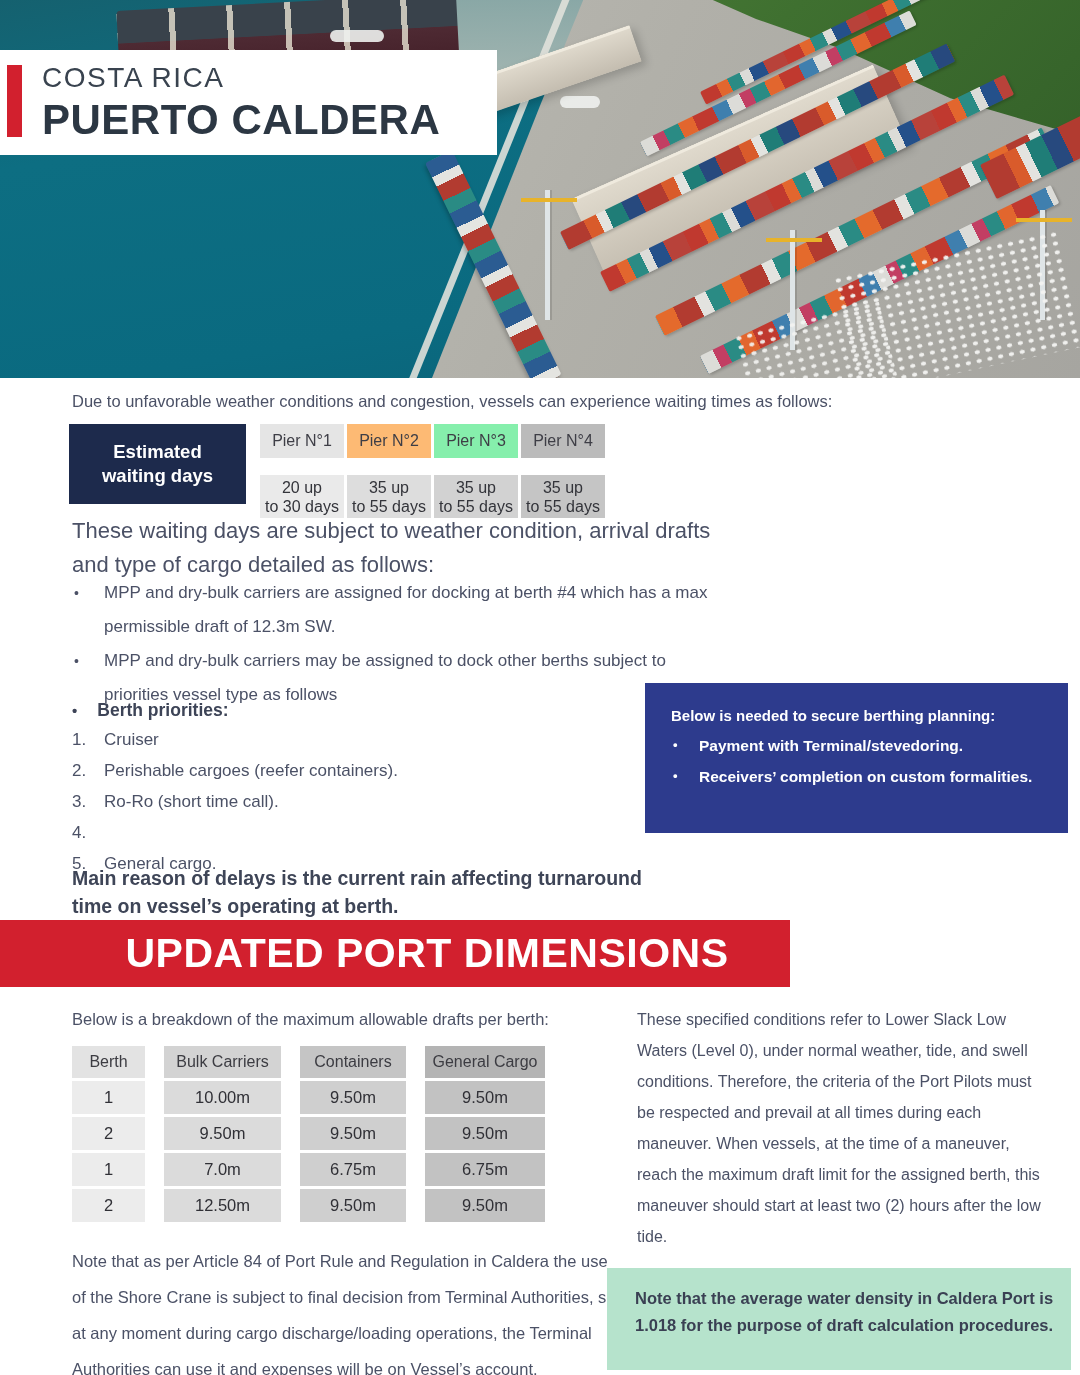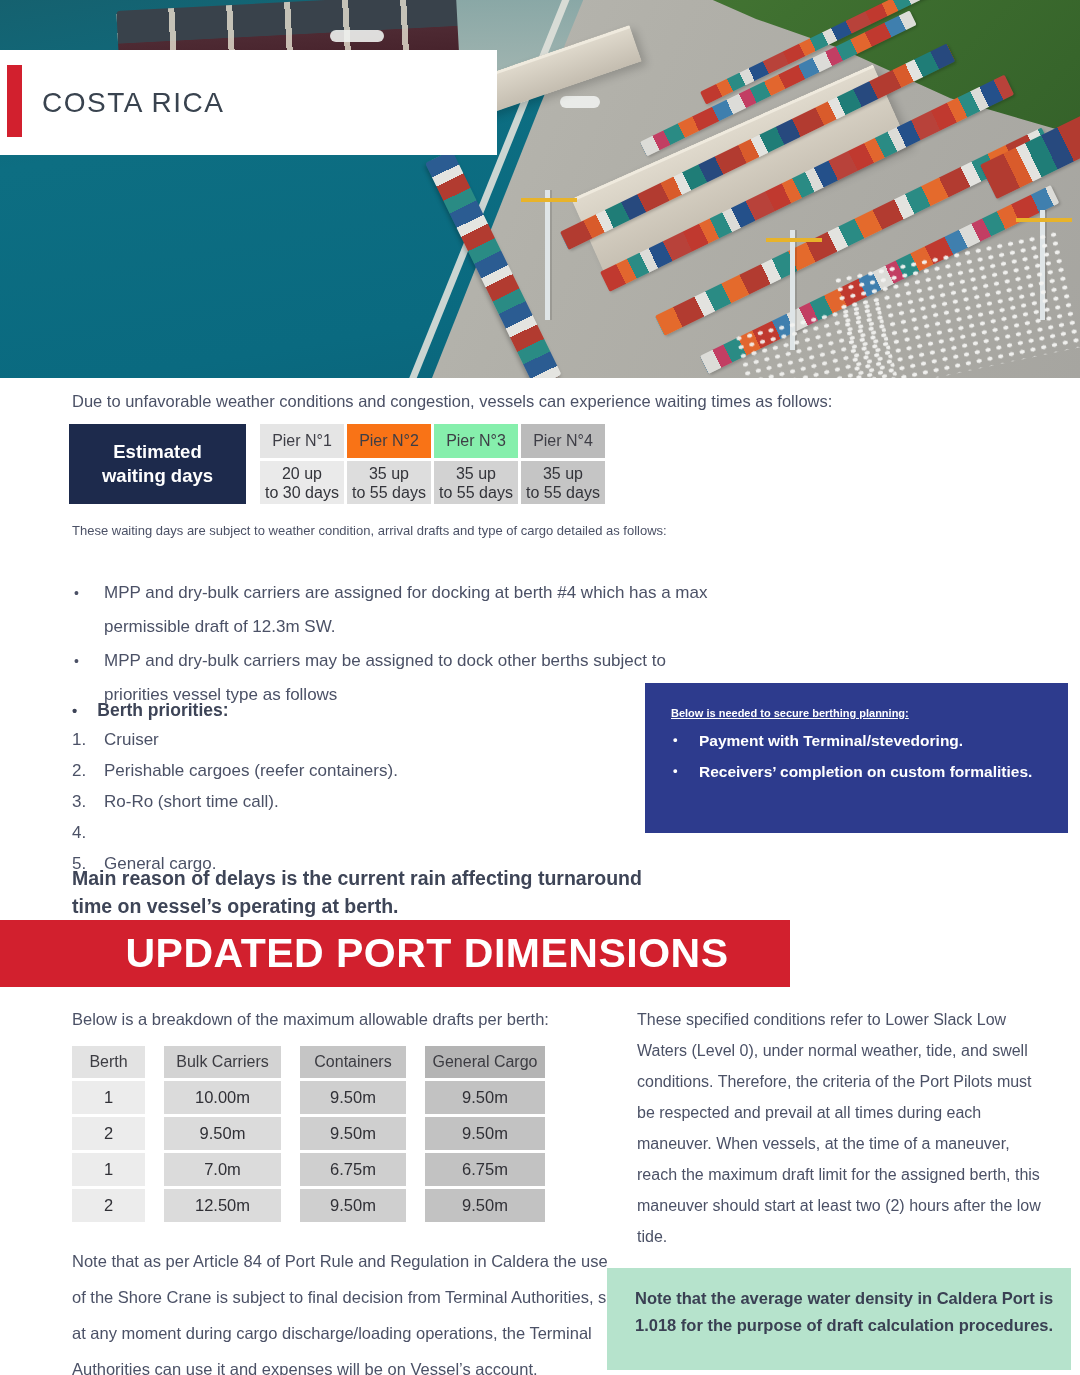--- a/index.html
+++ b/index.html
@@ -51,52 +51,52 @@
 
   
   .titlebox{position:absolute;left:0;top:50px;width:497px;height:105px;background:#fff;
             display:flex;flex-direction:column;justify-content:center;padding-left:42px;}
   .accentbar{position:absolute;left:7px;top:15px;width:15px;height:72px;background:var(--accent);}
   .country{font-size:28px;font-weight:400;letter-spacing:1.5px;color:#39434f;}
   .port{font-size:42px;font-weight:800;letter-spacing:.5px;color:#2c3743;margin-top:2px;}
 
   
   .abs{position:absolute;}
-  .body-text{color:var(--slate);font-size:13px;line-height:34px;}
+  .body-text{color:var(--slate);font-size:22px;line-height:34px;}
   .intro{left:72px;top:392px;width:960px;color:var(--slate);font-size:16.5px;}
 
   
   .wtable{left:69px;top:424px;display:flex;}
   .wlabel{width:177px;height:80px;background:var(--navy);color:#fff;font-weight:700;font-size:18.5px;
           display:flex;align-items:center;justify-content:center;text-align:center;
           white-space:pre-line;line-height:24px;margin-right:14px;}
   .wcols{display:flex;gap:3px;}
-  .wcol{display:flex;flex-direction:column;gap:3px;width:84px;}
+  .wcol{display:flex;flex-direction:column;gap:17px;width:84px;}
   .whead{height:34px;display:flex;align-items:center;justify-content:center;font-size:16px;color:#3e3e46;}
   .wval{height:43px;display:flex;align-items:center;justify-content:center;text-align:center;
         font-size:16px;color:#33343a;white-space:pre-line;line-height:19px;}
   .wcol:nth-child(1) .whead{background:#e5e5e5;} .wcol:nth-child(1) .wval{background:#eaeaea;}
-  .wcol:nth-child(2) .whead{background:#f97316;} .wcol:nth-child(2) .wval{background:#dddddd;}
+  .wcol:nth-child(2) .whead{background:#fdba74;} .wcol:nth-child(2) .wval{background:#dddddd;}
   .wcol:nth-child(3) .whead{background:#86efac;} .wcol:nth-child(3) .wval{background:#d2d2d2;}
   .wcol:nth-child(4) .whead{background:#bbbbbb;} .wcol:nth-child(4) .wval{background:#c5c5c5;}
 
   .para1{left:72px;top:514px;width:660px;}
   .bullet-item{position:absolute;left:72px;width:640px;color:var(--slate);font-size:17px;line-height:34px;}
   .bullet-item .dot{position:absolute;left:2px;top:0;font-size:14px;}
   .bullet-item .bt{display:block;padding-left:32px;}
   .bp-title{left:72px;top:700px;color:var(--slate-dark);font-size:17.5px;font-weight:700;}
   .bp-title .dot{font-size:15px;margin-right:20px;}
   .numlist{left:72px;top:724px;width:600px;}
   .numlist .ni{display:flex;color:var(--slate);font-size:17px;line-height:31px;}
   .numlist .nn{width:32px;flex:none;}
 
   
   .panel{left:645px;top:683px;width:423px;height:150px;background:var(--panel-blue);color:#fff;
          padding:24px 6px 0 26px;}
-  .panel-title{font-size:11px;font-weight:700;white-space:nowrap;text-decoration:underline;}
+  .panel-title{font-size:15px;font-weight:700;white-space:nowrap;}
   .panel-item{display:flex;margin-top:13px;font-size:15.5px;font-weight:700;white-space:nowrap;}
   .panel-item .pdot{width:28px;flex:none;font-size:13px;padding-left:2px;}
 
   .statement{left:72px;top:864px;width:600px;color:#3e4557;font-size:19.5px;font-weight:700;line-height:28px;}
 
   .banner{left:0;top:920px;width:790px;height:67px;background:var(--accent);
           display:flex;align-items:center;justify-content:center;padding-left:64px;}
   .banner-text{color:#fff;font-size:41px;font-weight:800;letter-spacing:.5px;}
 
   .drafts-intro{left:72px;top:1010px;width:560px;color:var(--slate);font-size:16.5px;}
@@ -147,20 +147,21 @@
     <div class="crane" style="left:545px;top:190px;height:130px;"></div>
     <div class="crane" style="left:790px;top:230px;height:120px;"></div>
     <div class="crane" style="left:1090px;top:210px;height:110px;left:1040px;"></div>
     <div class="cars"></div>
     <div class="cars2"></div>
   </div>
 
   <div class="titlebox">
     <div class="accentbar"></div>
     <div class="country">COSTA RICA</div>
+    <div class="port">PUERTO CALDERA</div>
   </div>
 
   <div class="abs intro">Due to unfavorable weather conditions and congestion, vessels can experience waiting times as follows:</div>
 
   <div class="abs wtable">
     <div class="wlabel">Estimated
 waiting days</div>
     <div class="wcols">
       <div class="wcol">
         <div class="whead">Pier N°1</div>

